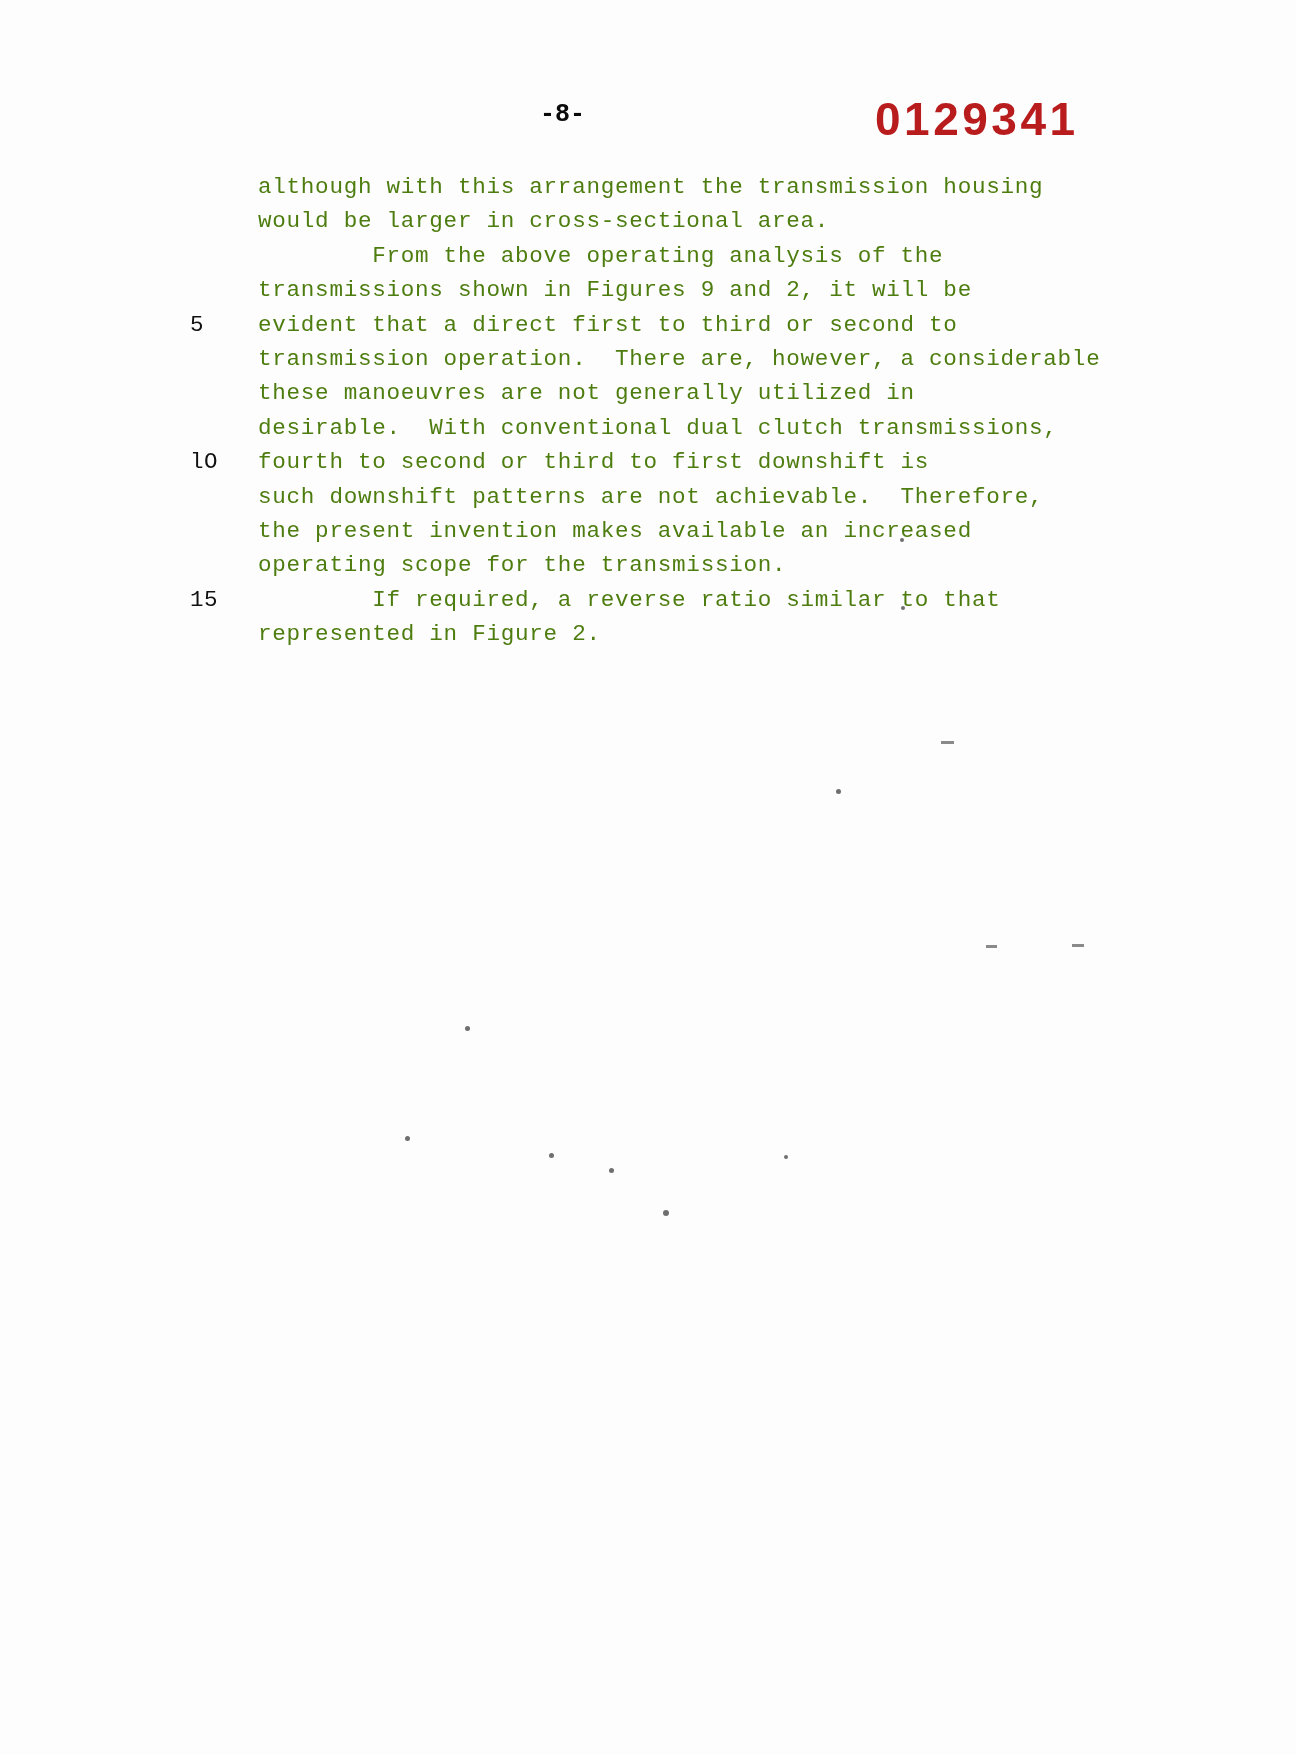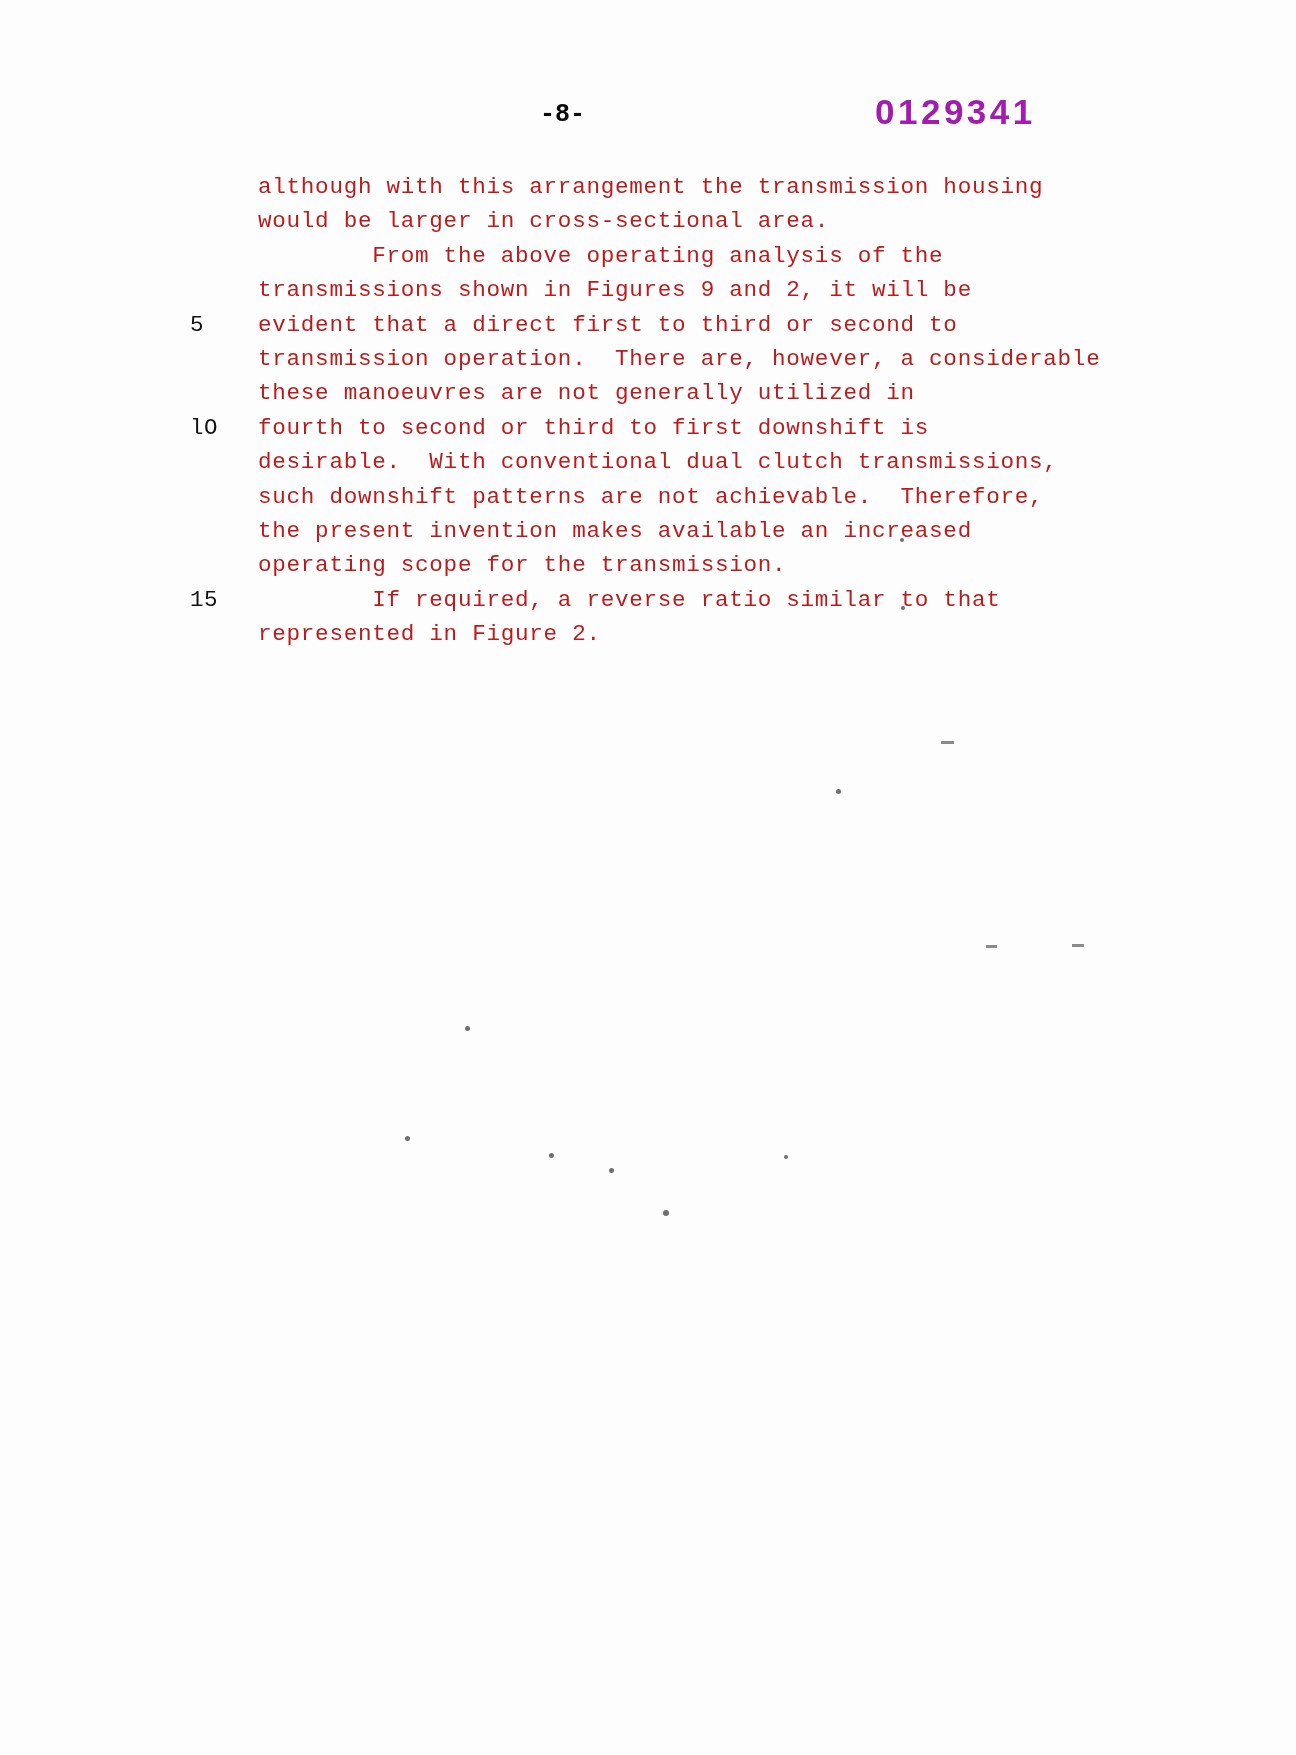--- a/index.html
+++ b/index.html
@@ -40,24 +40,24 @@
     font-size: 25px;
     font-weight: 700;
     letter-spacing: 0px;
     color: #0a0a0a;
   }
   .patent-number {
     position: absolute;
     left: 875px;
     top: 0px;
     font-family: "Liberation Sans", sans-serif;
-    font-size: 35px;
+    font-size: 46px;
     font-weight: 700;
     letter-spacing: 3.5px;
-    color: #a21caf;
+    color: #b91c1c;
   }
 
   
   .body-block {
     position: absolute;
     left: 0;
     top: 170px;
     width: 1296px;
   }
   .text-line {
@@ -77,21 +77,21 @@
     color: #111111;
     letter-spacing: 0.5px;
   }
   .line-text {
     position: absolute;
     left: 258px;
     top: 0;
     font-family: "Liberation Mono", "DejaVu Sans Mono", monospace;
     font-size: 22.6px;
     letter-spacing: 0.72px;
-    color: #b91c1c;
+    color: #4d7c0f;
     white-space: pre;
   }
 
   
   .speck {
     position: absolute;
     background: #6f6f6f;
     border-radius: 50%;
   }
   .speck.dash {
@@ -111,22 +111,22 @@
   </div>
 
   <div class="body-block" id="body-block">
       <div class="text-line"><span class="line-text">although with this arrangement the transmission housing</span></div>
       <div class="text-line"><span class="line-text">would be larger in cross-sectional area.</span></div>
       <div class="text-line"><span class="line-text">        From the above operating analysis of the</span></div>
       <div class="text-line"><span class="line-text">transmissions shown in Figures 9 and 2, it will be</span></div>
       <div class="text-line"><span class="line-number">5</span><span class="line-text">evident that a direct first to third or second to</span></div>
       <div class="text-line"><span class="line-text">transmission operation.  There are, however, a considerable</span></div>
       <div class="text-line"><span class="line-text">these manoeuvres are not generally utilized in</span></div>
+      <div class="text-line"><span class="line-text">desirable.  With conventional dual clutch transmissions,</span></div>
       <div class="text-line"><span class="line-number">lO</span><span class="line-text">fourth to second or third to first downshift is</span></div>
-      <div class="text-line"><span class="line-text">desirable.  With conventional dual clutch transmissions,</span></div>
       <div class="text-line"><span class="line-text">such downshift patterns are not achievable.  Therefore,</span></div>
       <div class="text-line"><span class="line-text">the present invention makes available an increased</span></div>
       <div class="text-line"><span class="line-text">operating scope for the transmission.</span></div>
       <div class="text-line"><span class="line-number">15</span><span class="line-text">        If required, a reverse ratio similar to that</span></div>
       <div class="text-line"><span class="line-text">represented in Figure 2.</span></div>
     </div>
 
   <div id="artifact-layer">
       <div class="speck dash" style="left: 941px; top: 741px; width: 13px; height: 3px;"></div>
       <div class="speck" style="left: 836px; top: 789px; width: 5px; height: 5px;"></div>

